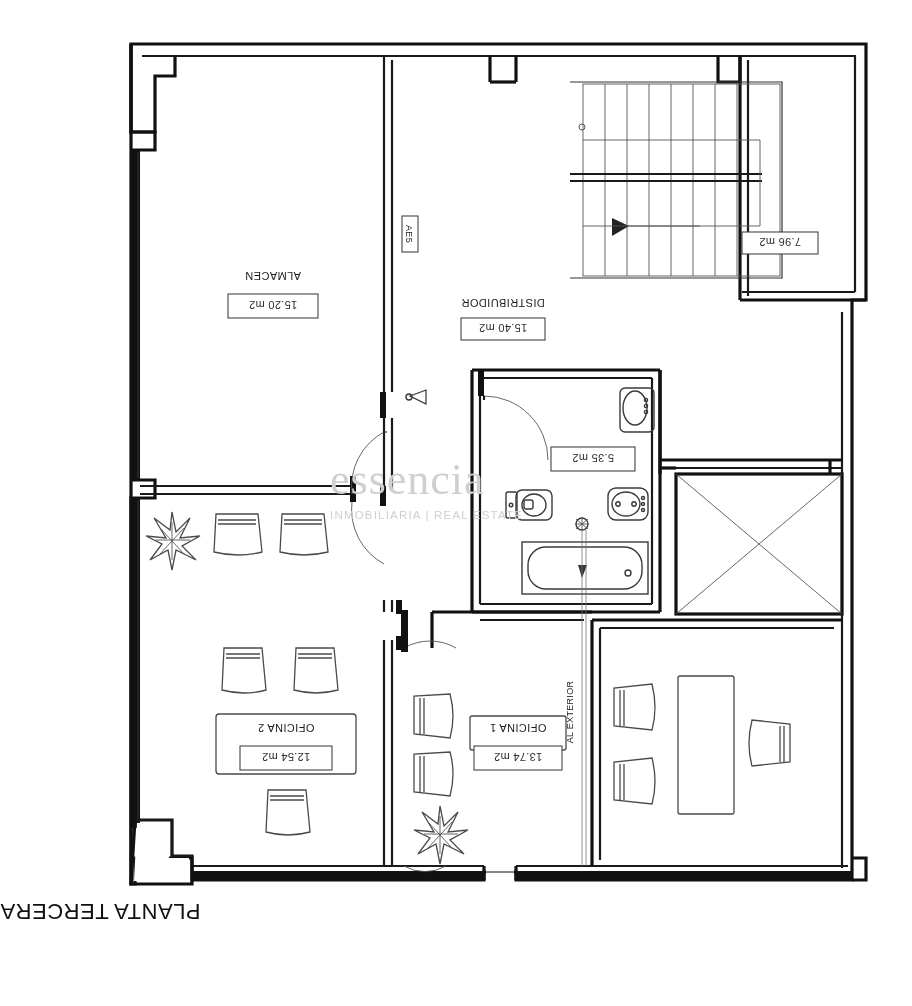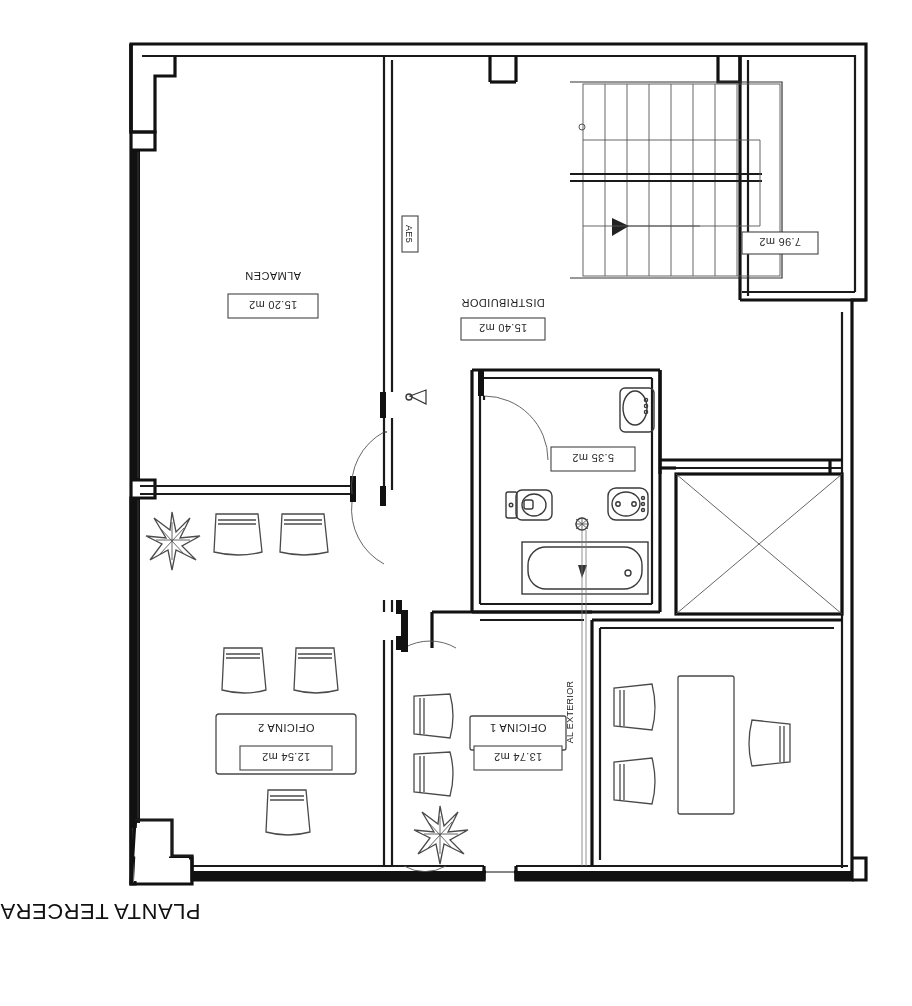--- a/index.html
+++ b/index.html
@@ -463,16 +463,20 @@
       <rect class="label-box" x="-18" y="-8" width="36" height="16"></rect>
       <text class="lbl-small" x="0" y="4" text-anchor="middle">AE5</text>
     </g>
 
     <g transform="translate(573,712) rotate(-90)">
       <text class="lbl-small" x="0" y="0" text-anchor="middle">AL EXTERIOR</text>
     </g>
 
   </svg>
 
+  <div id="watermark">
+    <div class="wm-main">essencia</div>
+    <div class="wm-sub">INMOBILIARIA | REAL ESTATE</div>
+  </div>
 
   <div id="bottom-title">PLANTA TERCERA</div>
 
 </div>
 
 </body></html>

